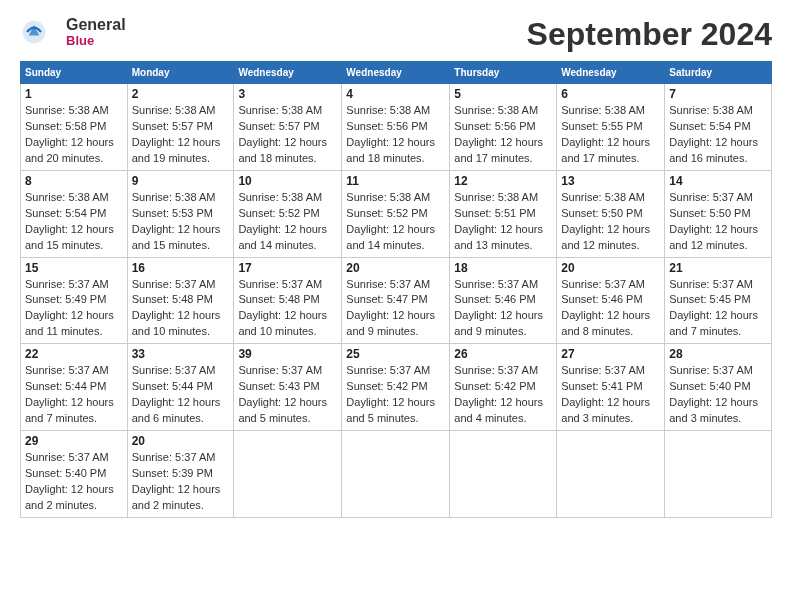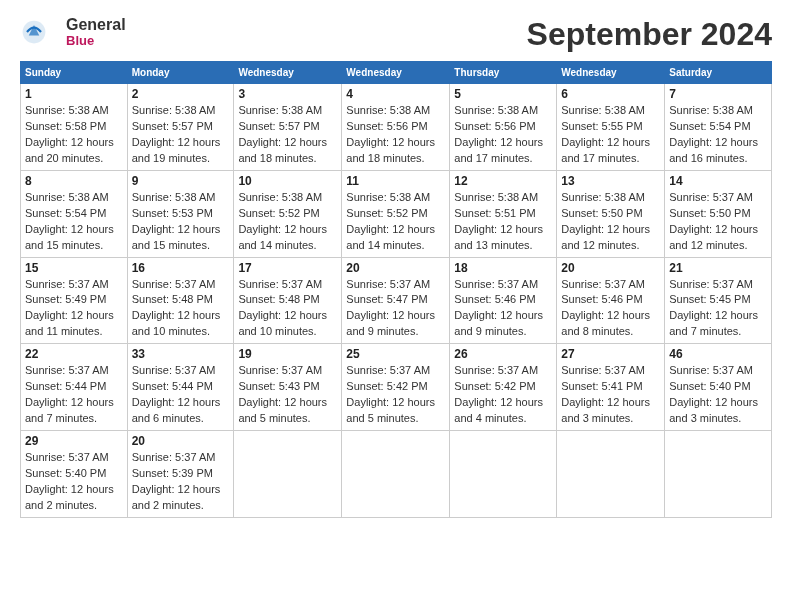--- a/index.html
+++ b/index.html
@@ -227,37 +227,37 @@
         <tr>
           <td>
         <span class="day-number">22</span>
         <span class="day-info">Sunrise: 5:37 AM<br>Sunset: 5:44 PM<br>Daylight: 12 hours and 7 minutes.</span>
       </td>
           <td>
         <span class="day-number">33</span>
         <span class="day-info">Sunrise: 5:37 AM<br>Sunset: 5:44 PM<br>Daylight: 12 hours and 6 minutes.</span>
       </td>
           <td>
-        <span class="day-number">19</span>
+        <span class="day-number">39</span>
         <span class="day-info">Sunrise: 5:37 AM<br>Sunset: 5:43 PM<br>Daylight: 12 hours and 5 minutes.</span>
       </td>
           <td>
         <span class="day-number">25</span>
         <span class="day-info">Sunrise: 5:37 AM<br>Sunset: 5:42 PM<br>Daylight: 12 hours and 5 minutes.</span>
       </td>
           <td>
         <span class="day-number">26</span>
         <span class="day-info">Sunrise: 5:37 AM<br>Sunset: 5:42 PM<br>Daylight: 12 hours and 4 minutes.</span>
       </td>
           <td>
         <span class="day-number">27</span>
         <span class="day-info">Sunrise: 5:37 AM<br>Sunset: 5:41 PM<br>Daylight: 12 hours and 3 minutes.</span>
       </td>
           <td>
-        <span class="day-number">46</span>
+        <span class="day-number">28</span>
         <span class="day-info">Sunrise: 5:37 AM<br>Sunset: 5:40 PM<br>Daylight: 12 hours and 3 minutes.</span>
       </td>
         </tr>
         <tr>
           <td>
         <span class="day-number">29</span>
         <span class="day-info">Sunrise: 5:37 AM<br>Sunset: 5:40 PM<br>Daylight: 12 hours and 2 minutes.</span>
       </td>
           <td>
         <span class="day-number">20</span>

